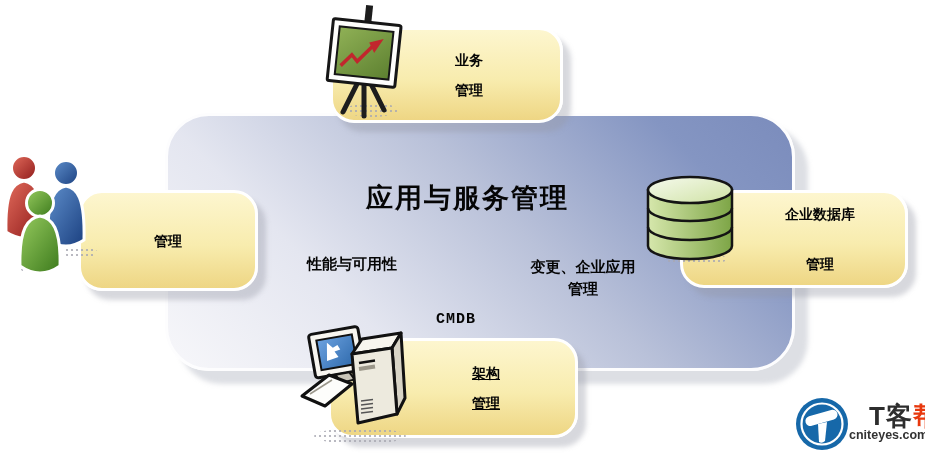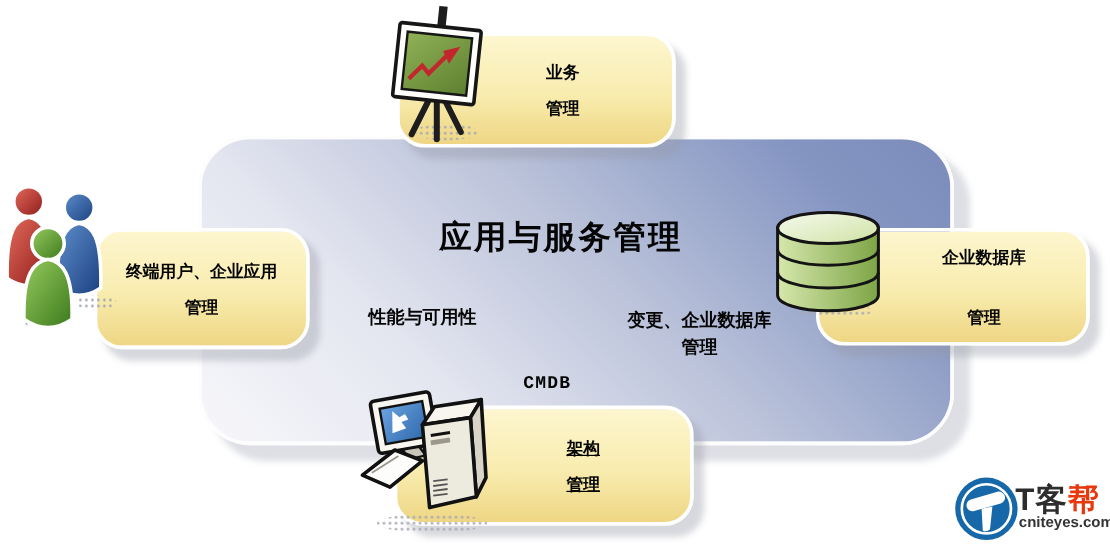--- a/index.html
+++ b/index.html
@@ -39,46 +39,45 @@
   
   .icon{position:absolute;z-index:3;}
   .ic-easel{left:324px;top:4px;}
   .ic-people{left:0px;top:148px;}
   .ic-db{left:642px;top:174px;}
   .ic-pc{left:298px;top:324px;}
   
   .logo{position:absolute;z-index:4;}
   .logo-circle{left:795px;top:397px;width:54px;height:54px;}
   .logo-text{left:846px;top:399px;font-size:26px;font-weight:bold;white-space:nowrap;letter-spacing:1px;}
-  .logo-text .b1{color:#2d2d2d;}
+  .logo-text .b1{color:#2d2d2d;margin-left:23px;}
   .logo-text .b2{color:#e8380d;}
   .logo-domain{left:849px;top:428px;font-size:12.5px;font-weight:bold;color:#333333;white-space:nowrap;}
 </style>
 </head>
 <body>
 
 <div class="stage">
 
   <div class="panel">
     <div class="panel-title">应用与服务管理</div>
     <div class="inner-label lbl-perf">性能与可用性</div>
     <div class="inner-label lbl-change">
-      <span>变更、企业数据库</span><br>
+      <span>变更、企业应用</span><br>
       <span>管理</span>
     </div>
     <div class="inner-label lbl-cmdb">CMDB</div>
   </div>
 
   <div class="ybox box-top">
     <div class="bline">业务</div>
     <div class="bline">管理</div>
   </div>
 
   <div class="ybox box-left">
-    <div class="bline">终端用户、企业应用</div>
     <div class="bline">管理</div>
   </div>
 
   <div class="ybox box-right">
     <div class="bline">企业数据库</div>
     <div class="bline">管理</div>
   </div>
 
   <div class="ybox box-bottom">
     <div class="bline">架构</div>

